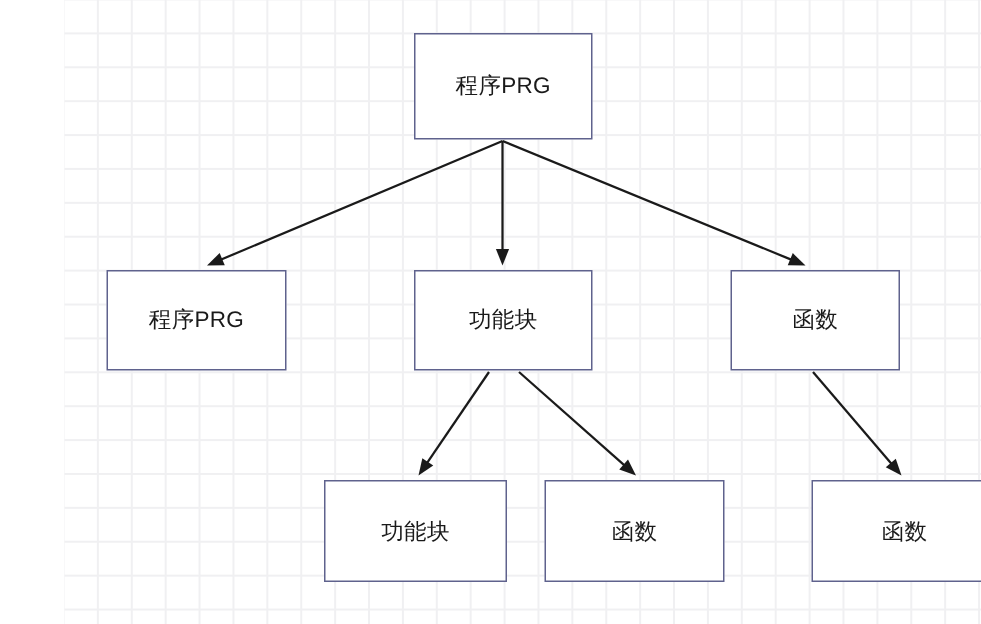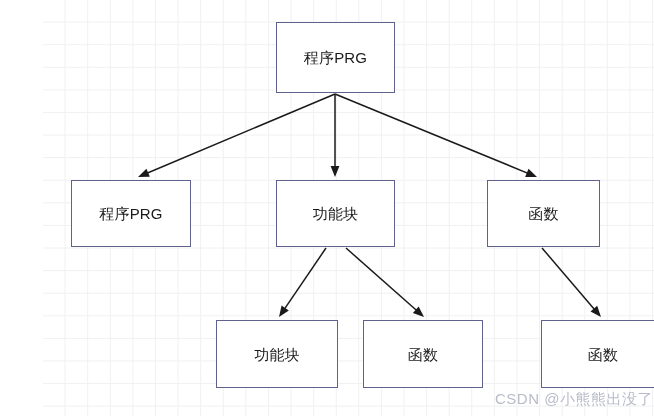--- a/index.html
+++ b/index.html
@@ -102,14 +102,13 @@
   <div class="node" style="left: 173px; top: 320px; width: 122px; height: 68px; border-color: rgb(95, 98, 141); background: rgb(255, 255, 255);">
     <span class="node-label">功能块</span>
   </div>
   <div class="node" style="left: 320px; top: 320px; width: 120px; height: 68px; border-color: rgb(95, 98, 141); background: rgb(255, 255, 255);">
     <span class="node-label">函数</span>
   </div>
   <div class="node" style="left: 498px; top: 320px; width: 124px; height: 68px; border-color: rgb(95, 98, 141); background: rgb(255, 255, 255);">
     <span class="node-label">函数</span>
   </div>
 
-  <div id="watermark" style="color: rgb(185, 188, 200);">CSDN @小熊熊出没了</div>
 </div>
 
 </body></html>

